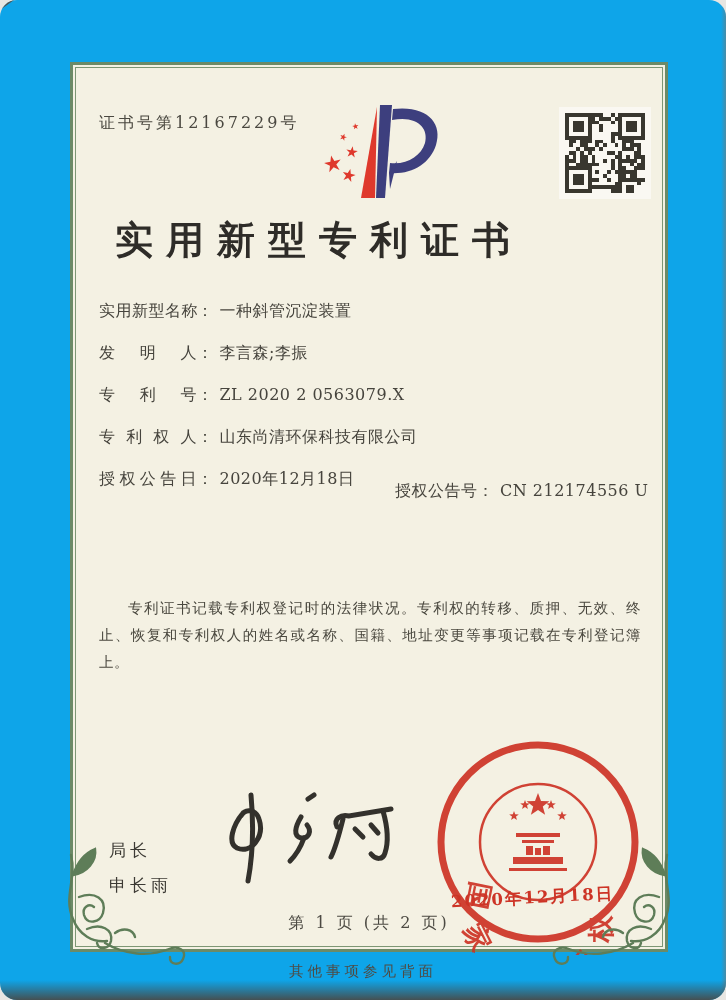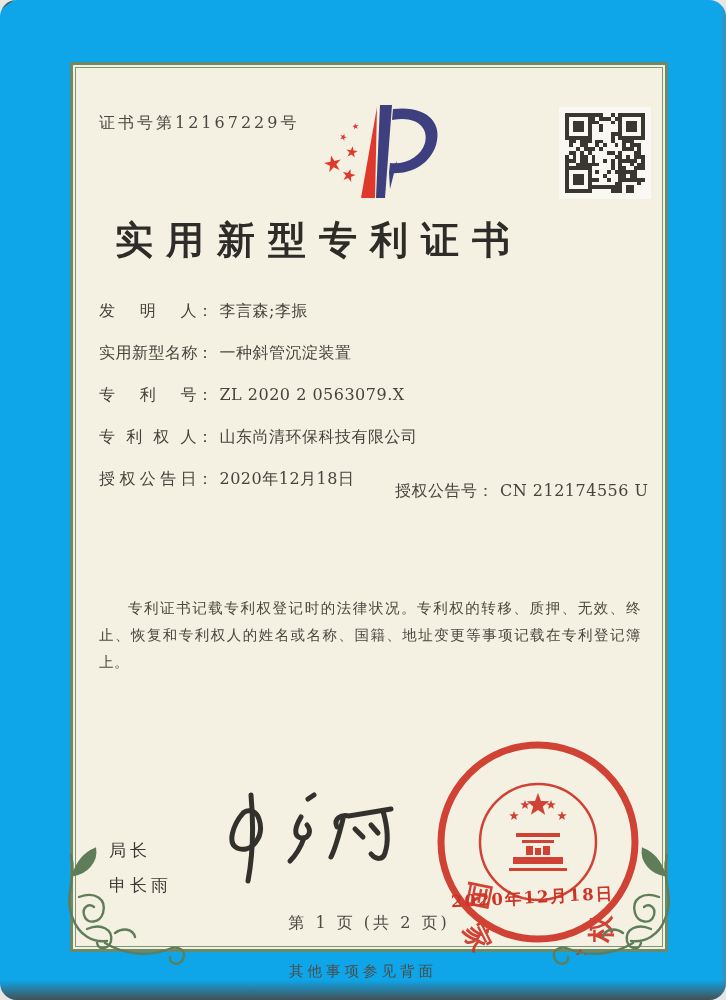--- a/index.html
+++ b/index.html
@@ -535,24 +535,24 @@
           <div></div>
           <div></div>
           <div></div>
         </div>
     </div>
 
     <div class="title">实用新型专利证书</div>
 
     <div class="fields">
       <div class="frow">
-        <span class="flabel">发明人</span><span class="fcolon">：</span><span>李言森;李振</span>
+        <span class="flabel">实用新型名称</span><span class="fcolon">：</span><span>一种斜管沉淀装置</span>
       </div>
       <div class="frow">
-        <span class="flabel">实用新型名称</span><span class="fcolon">：</span><span>一种斜管沉淀装置</span>
+        <span class="flabel">发明人</span><span class="fcolon">：</span><span>李言森;李振</span>
       </div>
       <div class="frow">
         <span class="flabel">专利号</span><span class="fcolon">：</span><span>ZL 2020 2 0563079.X</span>
       </div>
       <div class="frow">
         <span class="flabel">专利权人</span><span class="fcolon">：</span><span>山东尚清环保科技有限公司</span>
       </div>
       <div class="frow">
         <span class="flabel">授权公告日</span><span class="fcolon">：</span><span>2020年12月18日</span>
         <span class="pair2">

